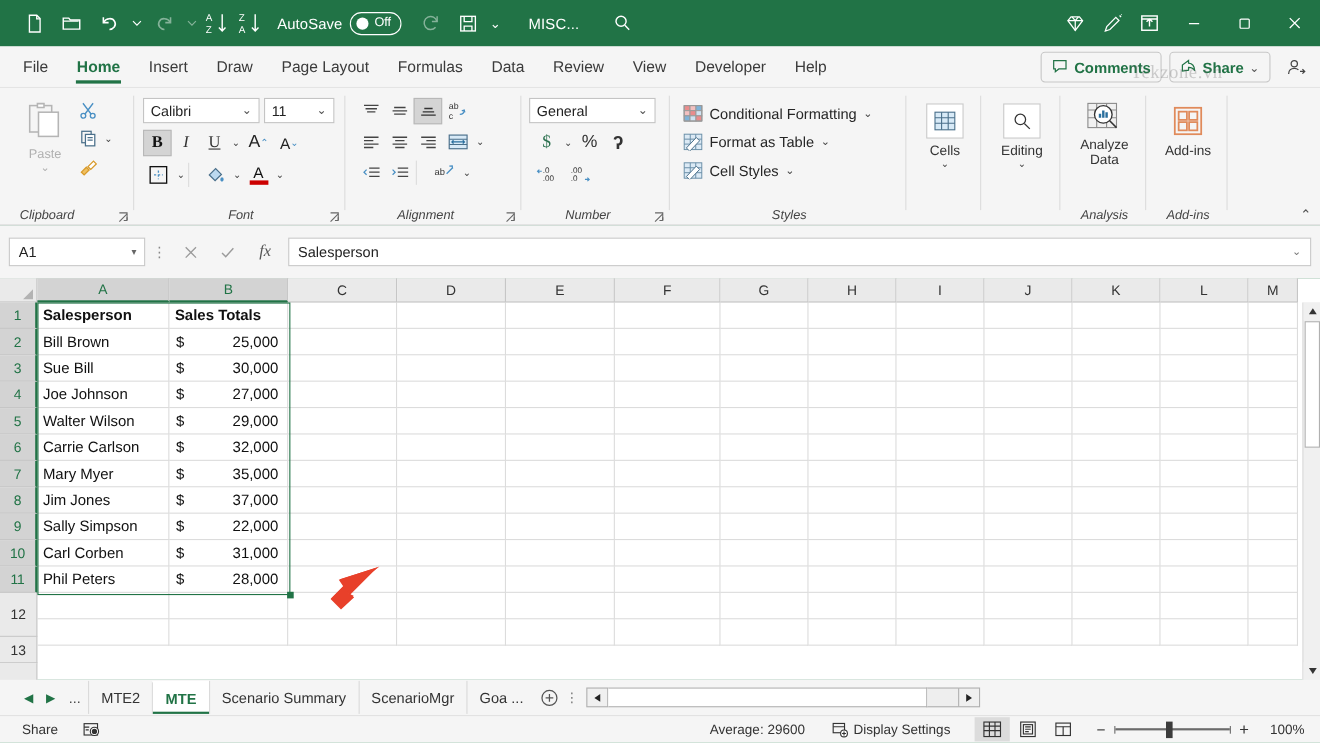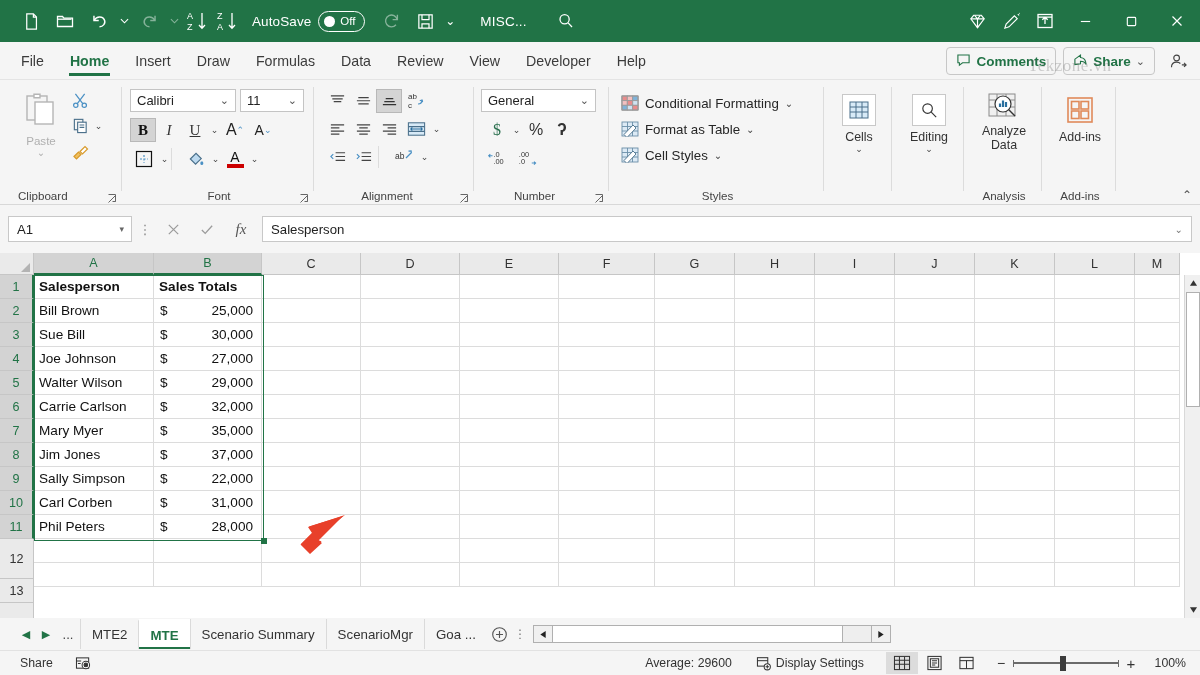--- a/index.html
+++ b/index.html
@@ -61,21 +61,21 @@
   }
 
   
   .ribbon {
     position:absolute; top:80px; left:0; width:1200px; height:125px;
     background:#f5f5f5; border-bottom:1px solid #d8d8d8;
   }
   .rgroup { position:absolute; top:0; height:125px; }
   .rgroup .glabel {
     position:absolute; bottom: 3px; left:0; width:100%; text-align:center;
-    font-size: 11.6px; color:#444;
+    font-size: 11.6px; color:#444;font-style:italic;
   }
   .rgroup .gdiv { position:absolute; top: 7px; right:0; width:1px; height: 104px; background:#dcdcdc; }
   .dlg { position:absolute; bottom:4px; right:4px; width:11px; height:11px; color:#555; }
 
   .lbl-sm { font-size: 11.6px; color:#3b3b3b; }
   .ic { display:flex; align-items:center; justify-content:center; }
   .cbx { border:1px solid #c4c4c4; background:#fff; display:flex; align-items:center; }
   .cbx .val { font-size:13px; color:#222; padding-left:6px; flex:1; white-space:nowrap; overflow:hidden;}
   .cbx .cv { color:#555; font-size:11px; padding-right:6px; }
   .sq { width:26px; height:24px; display:flex; align-items:center; justify-content:center; }
@@ -292,20 +292,21 @@
           <path d="M2.5 2.5l9 9M11.5 2.5l-9 9"></path>
         </svg>
     </div>
   </div>
 
   <div class="tabbar">
     <div class="tab first">File</div>
     <div class="tab active">Home</div>
     <div class="tab">Insert</div>
     <div class="tab">Draw</div>
+    <div class="tab">Page Layout</div>
     <div class="tab">Formulas</div>
     <div class="tab">Data</div>
     <div class="tab">Review</div>
     <div class="tab">View</div>
     <div class="tab">Developer</div>
     <div class="tab">Help</div>
     <div class="tabbar-right">
       <div class="btn-outline">
         <span>
           <svg width="15" height="14" viewBox="0 0 16 15" fill="none" stroke="#217346" stroke-width="1.2">

